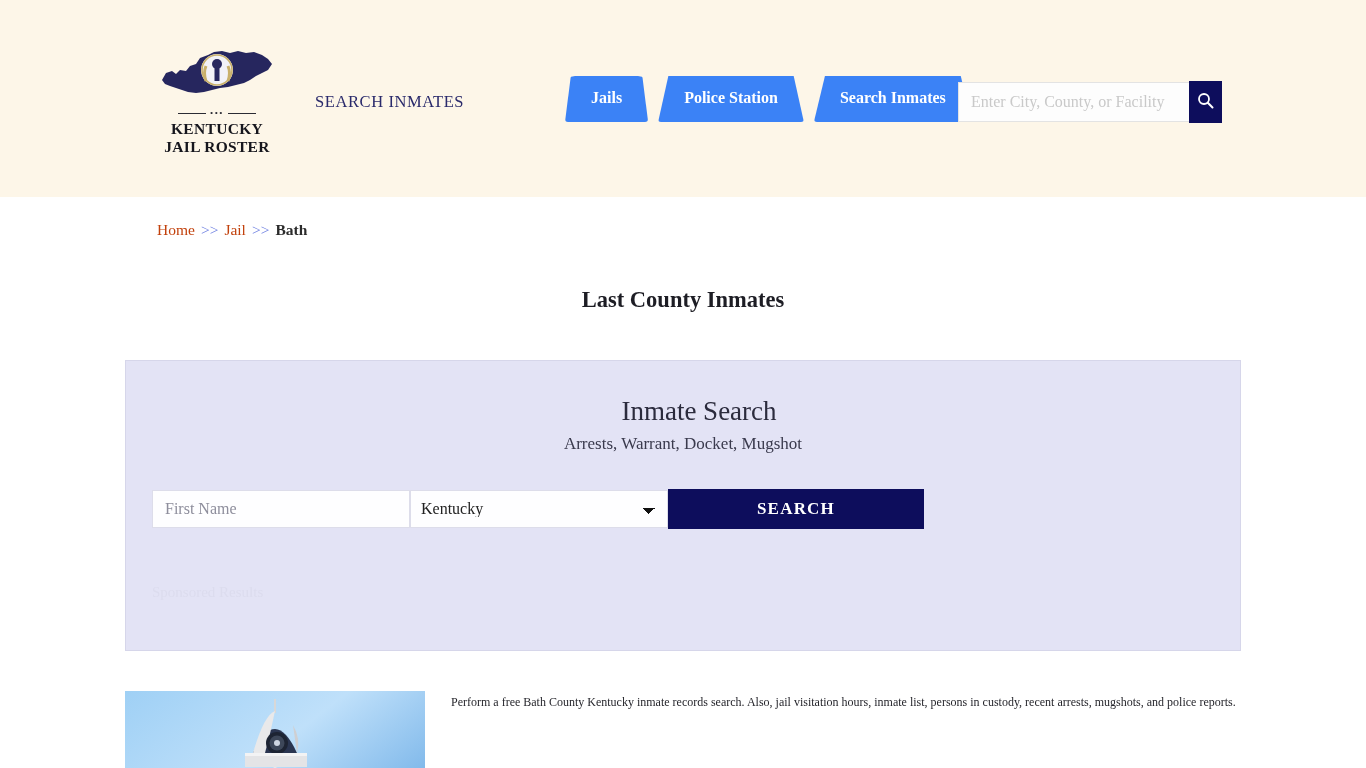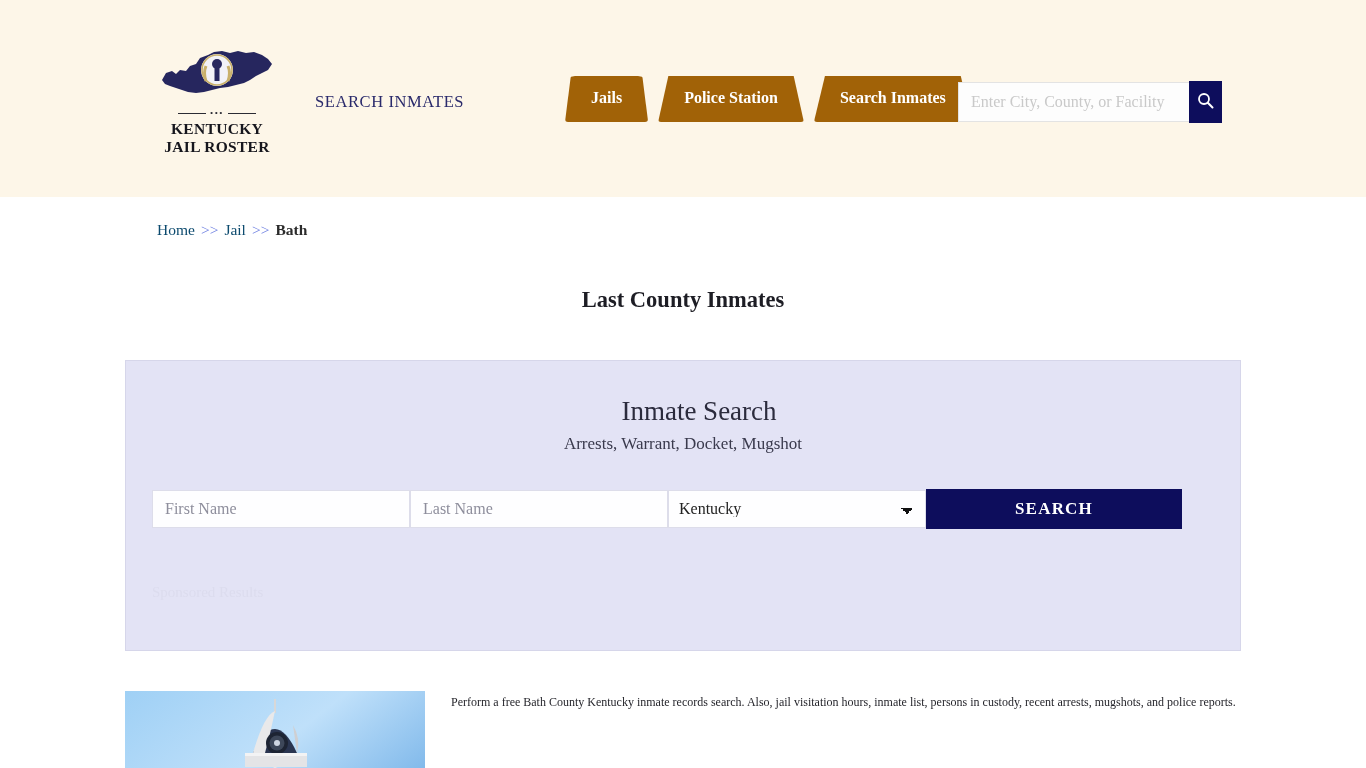--- a/index.html
+++ b/index.html
@@ -84,21 +84,21 @@
     position: relative;
     height: 46px;
     display: flex;
     align-items: center;
     justify-content: center;
     padding: 4px 26px 6px 26px;
     color: #ffffff;
     font-family: "Liberation Serif", serif;
     font-size: 16px;
     font-weight: bold;
-    background: #a16207;
+    background: #3b82f6;
     border: none;
     cursor: pointer;
     border-radius: 10px 10px 3px 3px;
     clip-path: polygon(7% 0%, 93% 0%, 100% 100%, 0% 100%);
     white-space: nowrap;
   }
 
   .header-search {
     position: absolute;
     left: 958px;
@@ -133,21 +133,21 @@
 
   
   .breadcrumb {
     position: absolute;
     left: 157px;
     top: 221px;
     font-family: "Liberation Serif", serif;
     font-size: 15.5px;
     color: #333;
   }
-  .breadcrumb a { color: #0c4a6e; text-decoration: none; }
+  .breadcrumb a { color: #c2410c; text-decoration: none; }
   .breadcrumb .sep { color: #6c7ee1; margin: 0 6px; }
   .breadcrumb .current { color: #2b2b2b; font-weight: bold; }
 
   
   .page-title {
     position: absolute;
     top: 272px;
     left: 0;
     width: 1366px;
     text-align: center;
@@ -320,21 +320,20 @@
 </div>
 
 <h1 class="page-title">Last County Inmates</h1>
 
 <div class="panel">
   <div class="panel-title">Inmate Search</div>
   <div class="panel-sub">Arrests, Warrant, Docket, Mugshot</div>
 
   <div class="panel-form">
     <input type="text" class="f-first" placeholder="First Name" style="">
-    <input type="text" class="f-last" placeholder="Last Name" style="">
     <select class="f-state">
       <option>Kentucky</option>
     </select>
     <button class="btn-search">SEARCH</button>
   </div>
 
   <div class="sponsored">Sponsored Results</div>
 </div>
 
 <div class="content">

